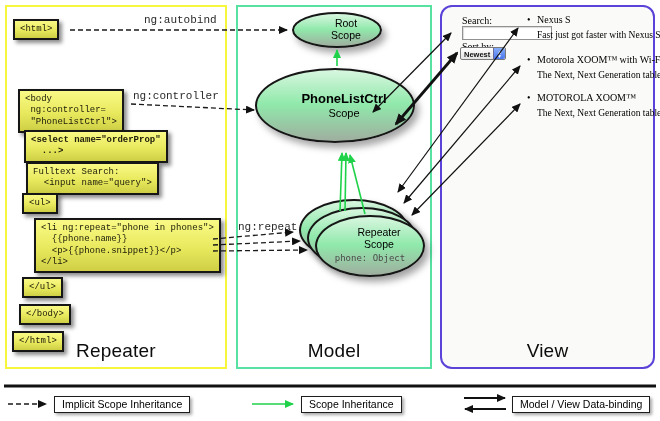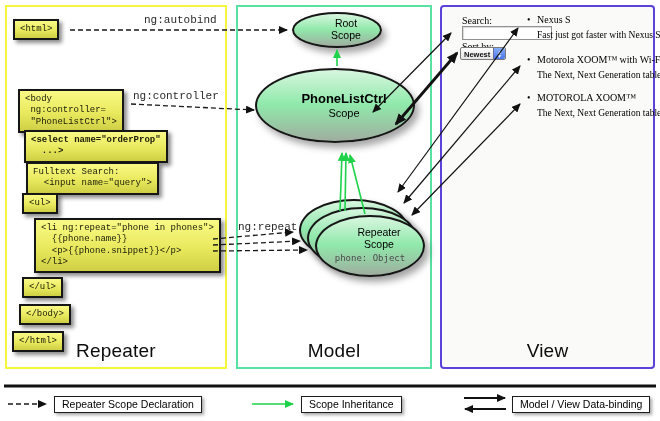--- a/index.html
+++ b/index.html
@@ -4,21 +4,21 @@
 <style>
   html,body { margin:0; padding:0; background:#fff; }
   .canvas {
     position:relative; width:660px; height:421px; background:#ffffff;
     font-family:"Liberation Sans", sans-serif; overflow:hidden;
   }
   
   .col { position:absolute; top:5px; height:364px; box-sizing:border-box; }
   .col-template { left:5px;  width:222px; border:2px solid #f6f63c; background:#fff; }
   .col-model    { left:236px; width:196px; border:2px solid #57e2a2; background:#fff; }
-  .col-view     { left:440px; width:215px; border:2px solid #5b43d9; border-radius:4px; background:#fafaf8; }
+  .col-view     { left:440px; width:215px; border:2px solid #5b43d9; border-radius:12px; background:#fafaf8; }
   .col-label {
     position:absolute; bottom:5px; left:0; width:100%; text-align:center;
     font-size:19px; color:#0c0c0c; letter-spacing:0.2px;
   }
   
   .code-box {
     position:absolute; z-index:3; margin:0; white-space:pre;
     font-family:Liberation Mono, monospace; font-size:9px; line-height:1.25;
     color:#20200c; padding:3px 5px;
     background:linear-gradient(180deg,#f9f986 0%,#e9e95e 55%,#cfcf45 100%);
@@ -151,21 +151,21 @@
   </div>
   <div class="view-item" style="top:54px;">
     <div class="vi-name"><span class="vi-bullet">•</span><span>Motorola XOOM™ with Wi-Fi</span></div>
     <div class="vi-snippet">The Next, Next Generation tablet.</div>
   </div>
   <div class="view-item" style="top:92px;">
     <div class="vi-name"><span class="vi-bullet">•</span><span>MOTOROLA XOOM™</span></div>
     <div class="vi-snippet">The Next, Next Generation tablet.</div>
   </div>
 
-  <div class="legend-box" style="left:54px;">Repeater Scope Declaration</div>
+  <div class="legend-box" style="left:54px;">Implicit Scope Inheritance</div>
   <div class="legend-box" style="left:512px;">Model / View Data-binding</div>
   <div class="legend-box" style="left:301px;">Scope Inheritance</div>
 
   <svg class="overlay" width="660" height="421">
     <defs>
       <marker id="ab" markerUnits="userSpaceOnUse" markerWidth="9" markerHeight="8" refX="8" refY="4" orient="auto-start-reverse">
         <path d="M0,0 L9,4 L0,8 z" fill="#111"></path>
       </marker>
       <marker id="abL" markerUnits="userSpaceOnUse" markerWidth="12" markerHeight="10" refX="10" refY="5" orient="auto-start-reverse">
         <path d="M0,0 L12,5 L0,10 z" fill="#111"></path>

